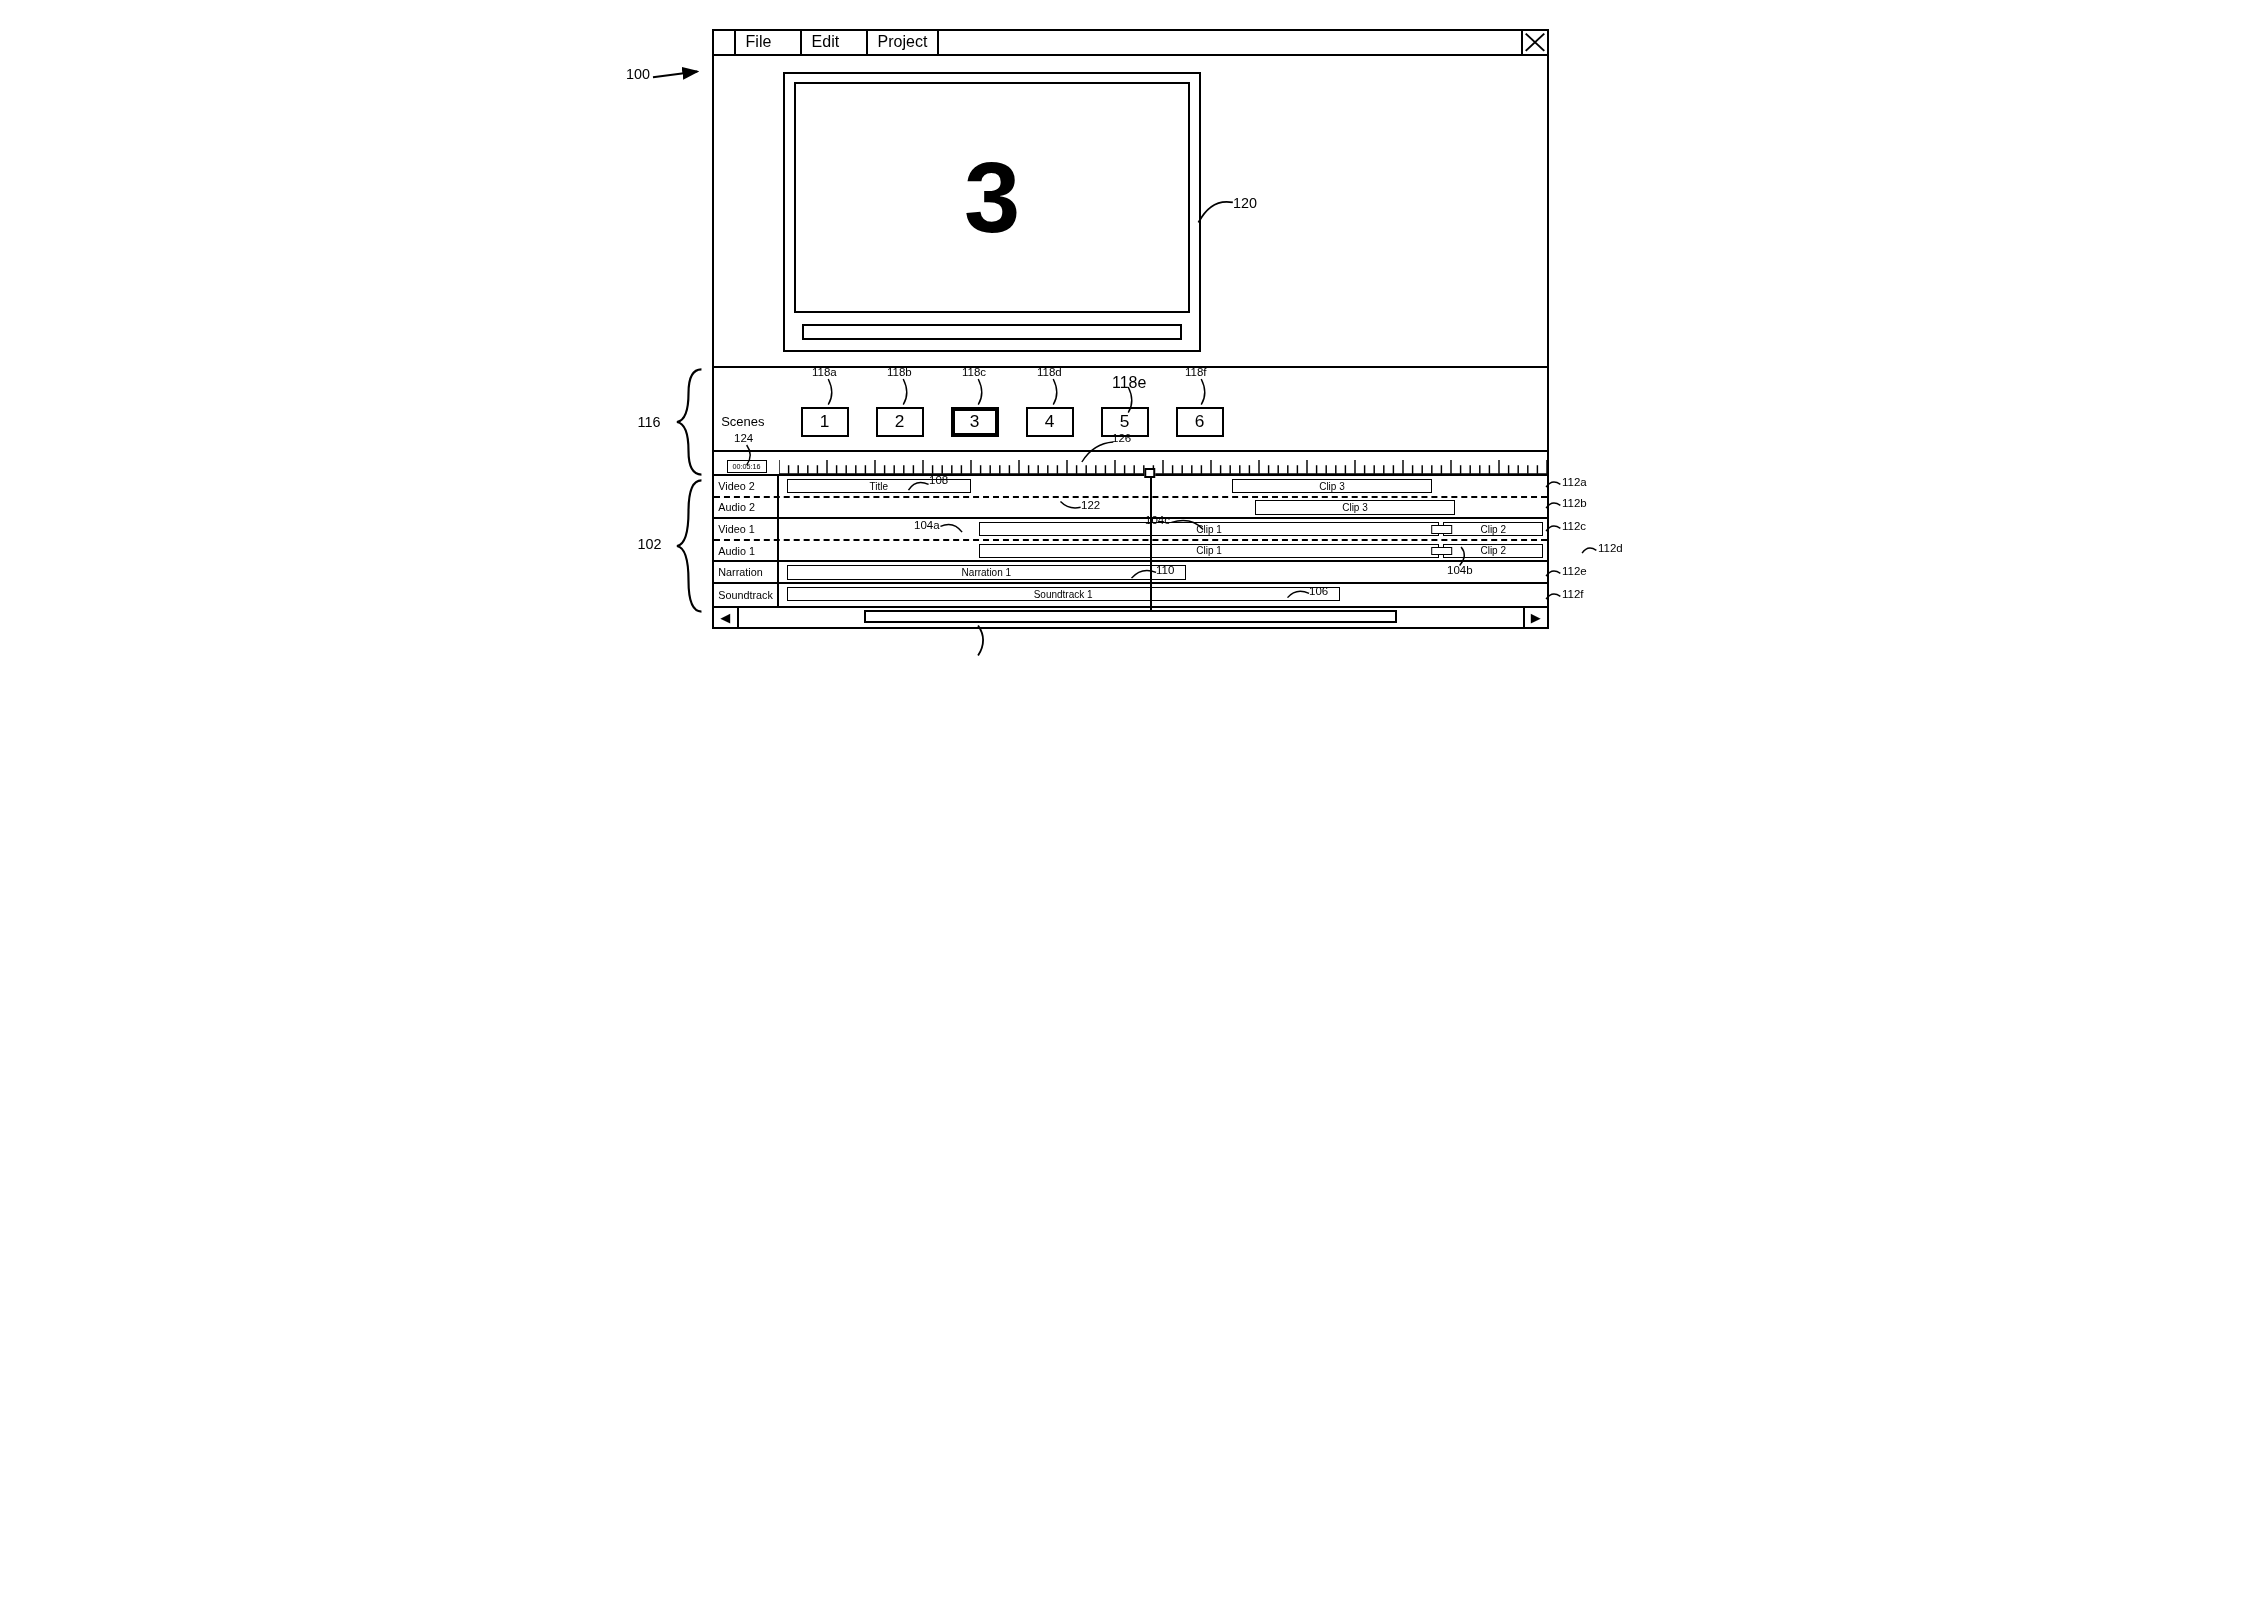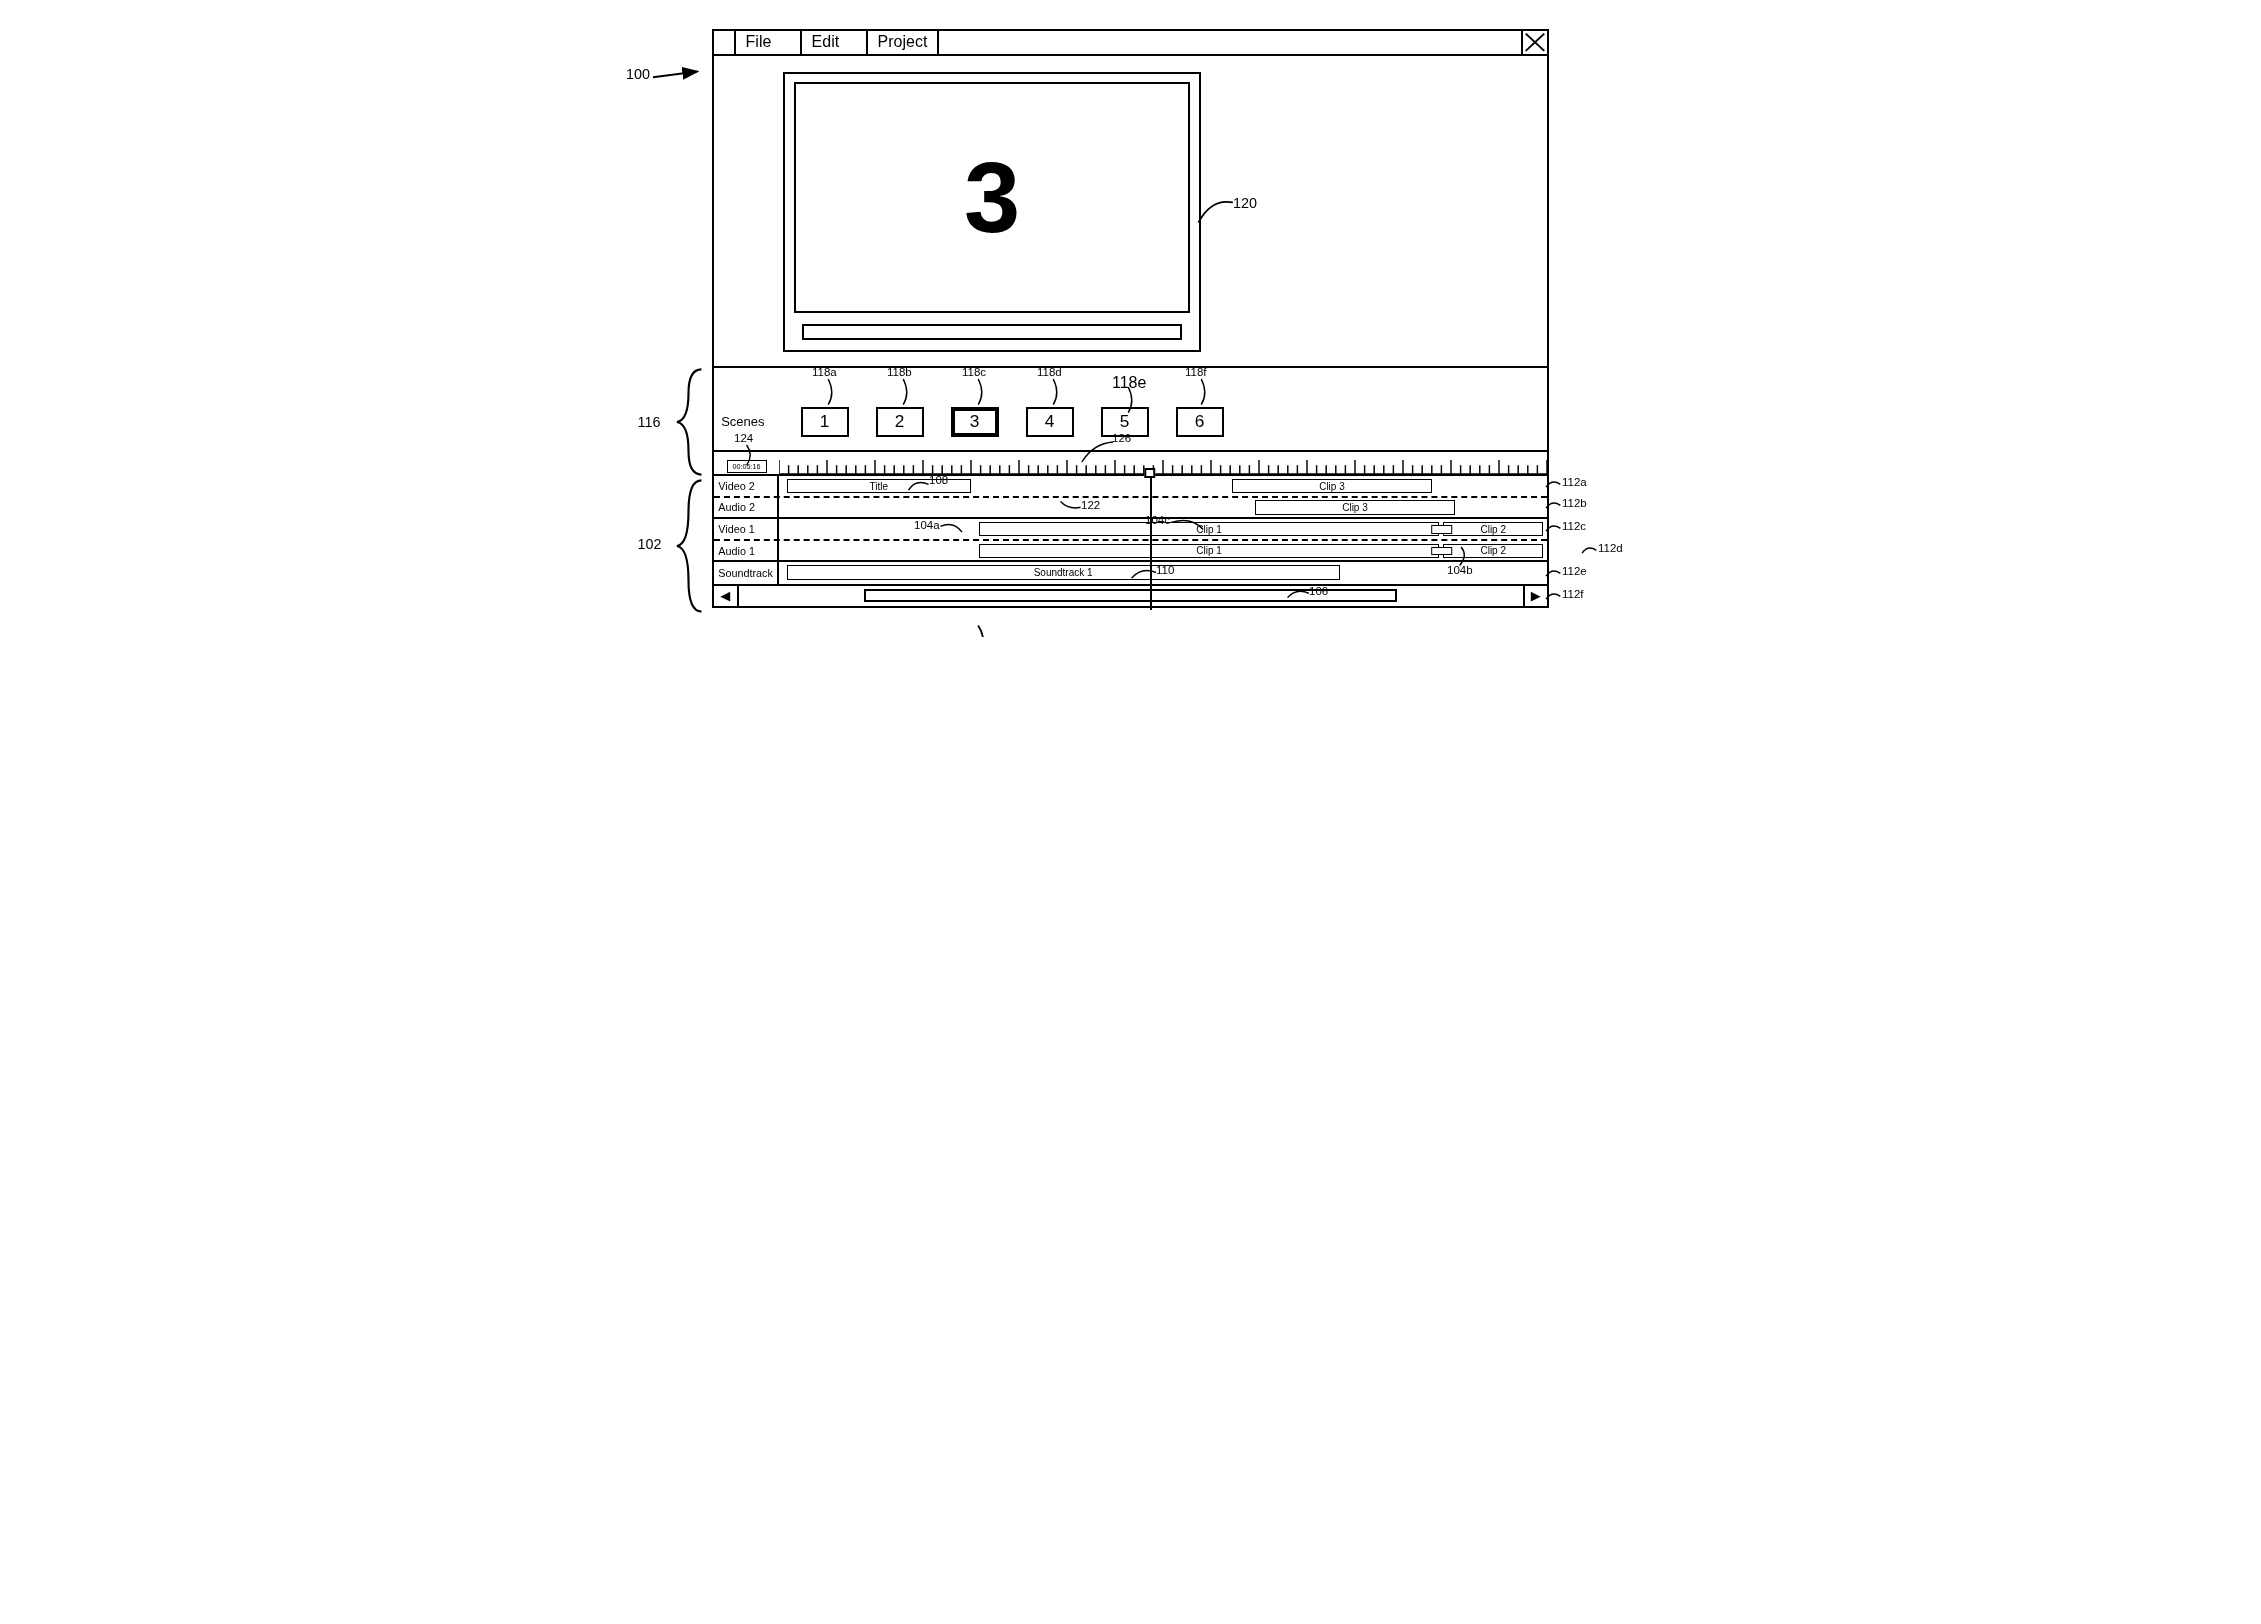--- a/index.html
+++ b/index.html
@@ -456,20 +456,28 @@
           <div class="clip" style="left:26%; width:60%;">
               <span>Clip 1</span>
             </div>
           <div class="clip" style="left:86.5%; width:13%;">
               <span>Clip 2</span>
             </div>
           <div class="transition-marker" style="left:86.3%;"></div>
         </div>
       </div>
 
+      <div class="track">
+        <div class="track-label">Narration</div>
+        <div class="track-lane">
+          <div class="clip" style="left:1%; width:52%;">
+              <span>Narration 1</span>
+            </div>
+        </div>
+      </div>
 
       <div class="track no-bottom">
         <div class="track-label">Soundtrack</div>
         <div class="track-lane">
           <div class="clip" style="left:1%; width:72%;">
               <span>Soundtrack 1</span>
             </div>
         </div>
       </div>
 

